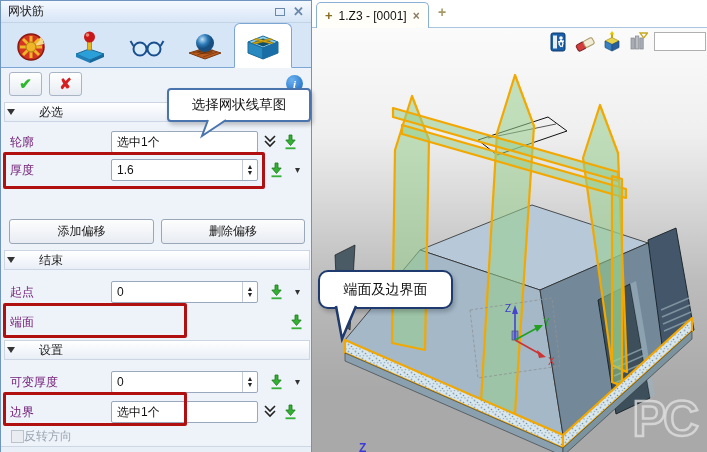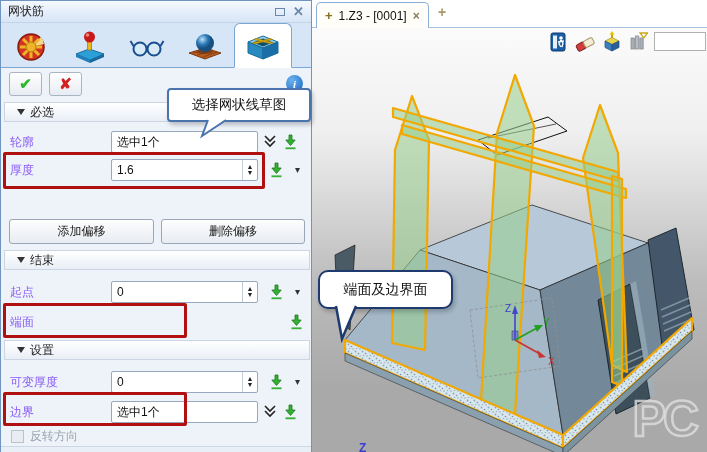--- a/index.html
+++ b/index.html
@@ -28,40 +28,40 @@
           background:linear-gradient(#ffffff,#e7ecf3); display:flex; align-items:center;
           justify-content:center; font-size:15px; font-weight:bold; }
   .abtn.ok { color:#2db82d; } .abtn.cancel { color:#d42020; }
   .infobtn { margin-left:auto; width:17px; height:17px; border-radius:50%;
              background:radial-gradient(circle at 35% 30%, #6cb2f0, #1565c0);
              color:#fff; font-size:11px; font-weight:bold; font-family:"Liberation Serif",serif;
              display:flex; align-items:center; justify-content:center; font-style:italic; }
 
   .sechdr { position:absolute; left:3px; width:306px; height:20px;
             background:linear-gradient(#ffffff,#e9eef6); border:1px solid #ccd5e3;
-            display:flex; align-items:center; gap:5px; padding-left:12px; font-size:12px; color:#1a1a1a; }
+            display:flex; align-items:center; gap:24px; padding-left:2px; font-size:12px; color:#1a1a1a; }
   .tri { width:0; height:0; border-left:4px solid transparent; border-right:4px solid transparent;
          border-top:6px solid #333; }
 
   .row { position:absolute; left:0; width:312px; height:26px; }
   .lbl { position:absolute; left:9px; top:50%; transform:translateY(-50%);
-         font-size:12px; color:#8b5cf6; white-space:nowrap; }
+         font-size:12px; color:#701a75; white-space:nowrap; }
   .lbl.dis { color:#9aa4b0; }
   .fld { position:absolute; left:110px; top:2px; width:147px; height:22px; background:#fff;
          border:1px solid #99a8bd; border-radius:2px; font-size:12px; color:#111;
          display:flex; align-items:center; padding:0 5px; }
   .spinbox { position:absolute; right:0; top:0; width:15px; height:20px; border-left:1px solid #c4ccd8;
              display:flex; flex-direction:column; align-items:center; justify-content:center; }
   .sArrow { font-size:7px; line-height:6px; color:#222; }
   .ic { position:absolute; top:5px; }
   .caret { font-size:10px; color:#333; }
   .offbtn { position:absolute; height:25px; border:1px solid #9aa7b8; border-radius:3px;
             background:linear-gradient(#fdfdfd,#e8ecf2); font-size:12px; color:#1a1a1a;
             display:flex; align-items:center; justify-content:center; }
-  .cbxrow { position:absolute; left:10px; top:427px; display:flex; align-items:center; gap:6px; }
+  .cbxrow { position:absolute; left:10px; top:427px; display:flex; align-items:center; }
   .cbx { width:13px; height:13px; border:1px solid #b9c2cd; background:#e9edf2; }
   .footer { position:absolute; left:0; top:445px; width:100%; height:6px;
             background:#e9eff7; border-top:1px solid #cdd7e3; }
 
   .hlbox { position:absolute; border:3px solid #b01010; border-radius:2px; z-index:6; pointer-events:none; }
   .hl-thickness { left:2px; top:151px; width:262px; height:37px; }
   .hl-endface  { left:2px; top:302px; width:184px; height:35px; }
   .hl-boundary { left:2px; top:391px; width:184px; height:34px; }
 
   .bubble { position:absolute; background:#fff; display:flex; align-items:center; justify-content:center;

